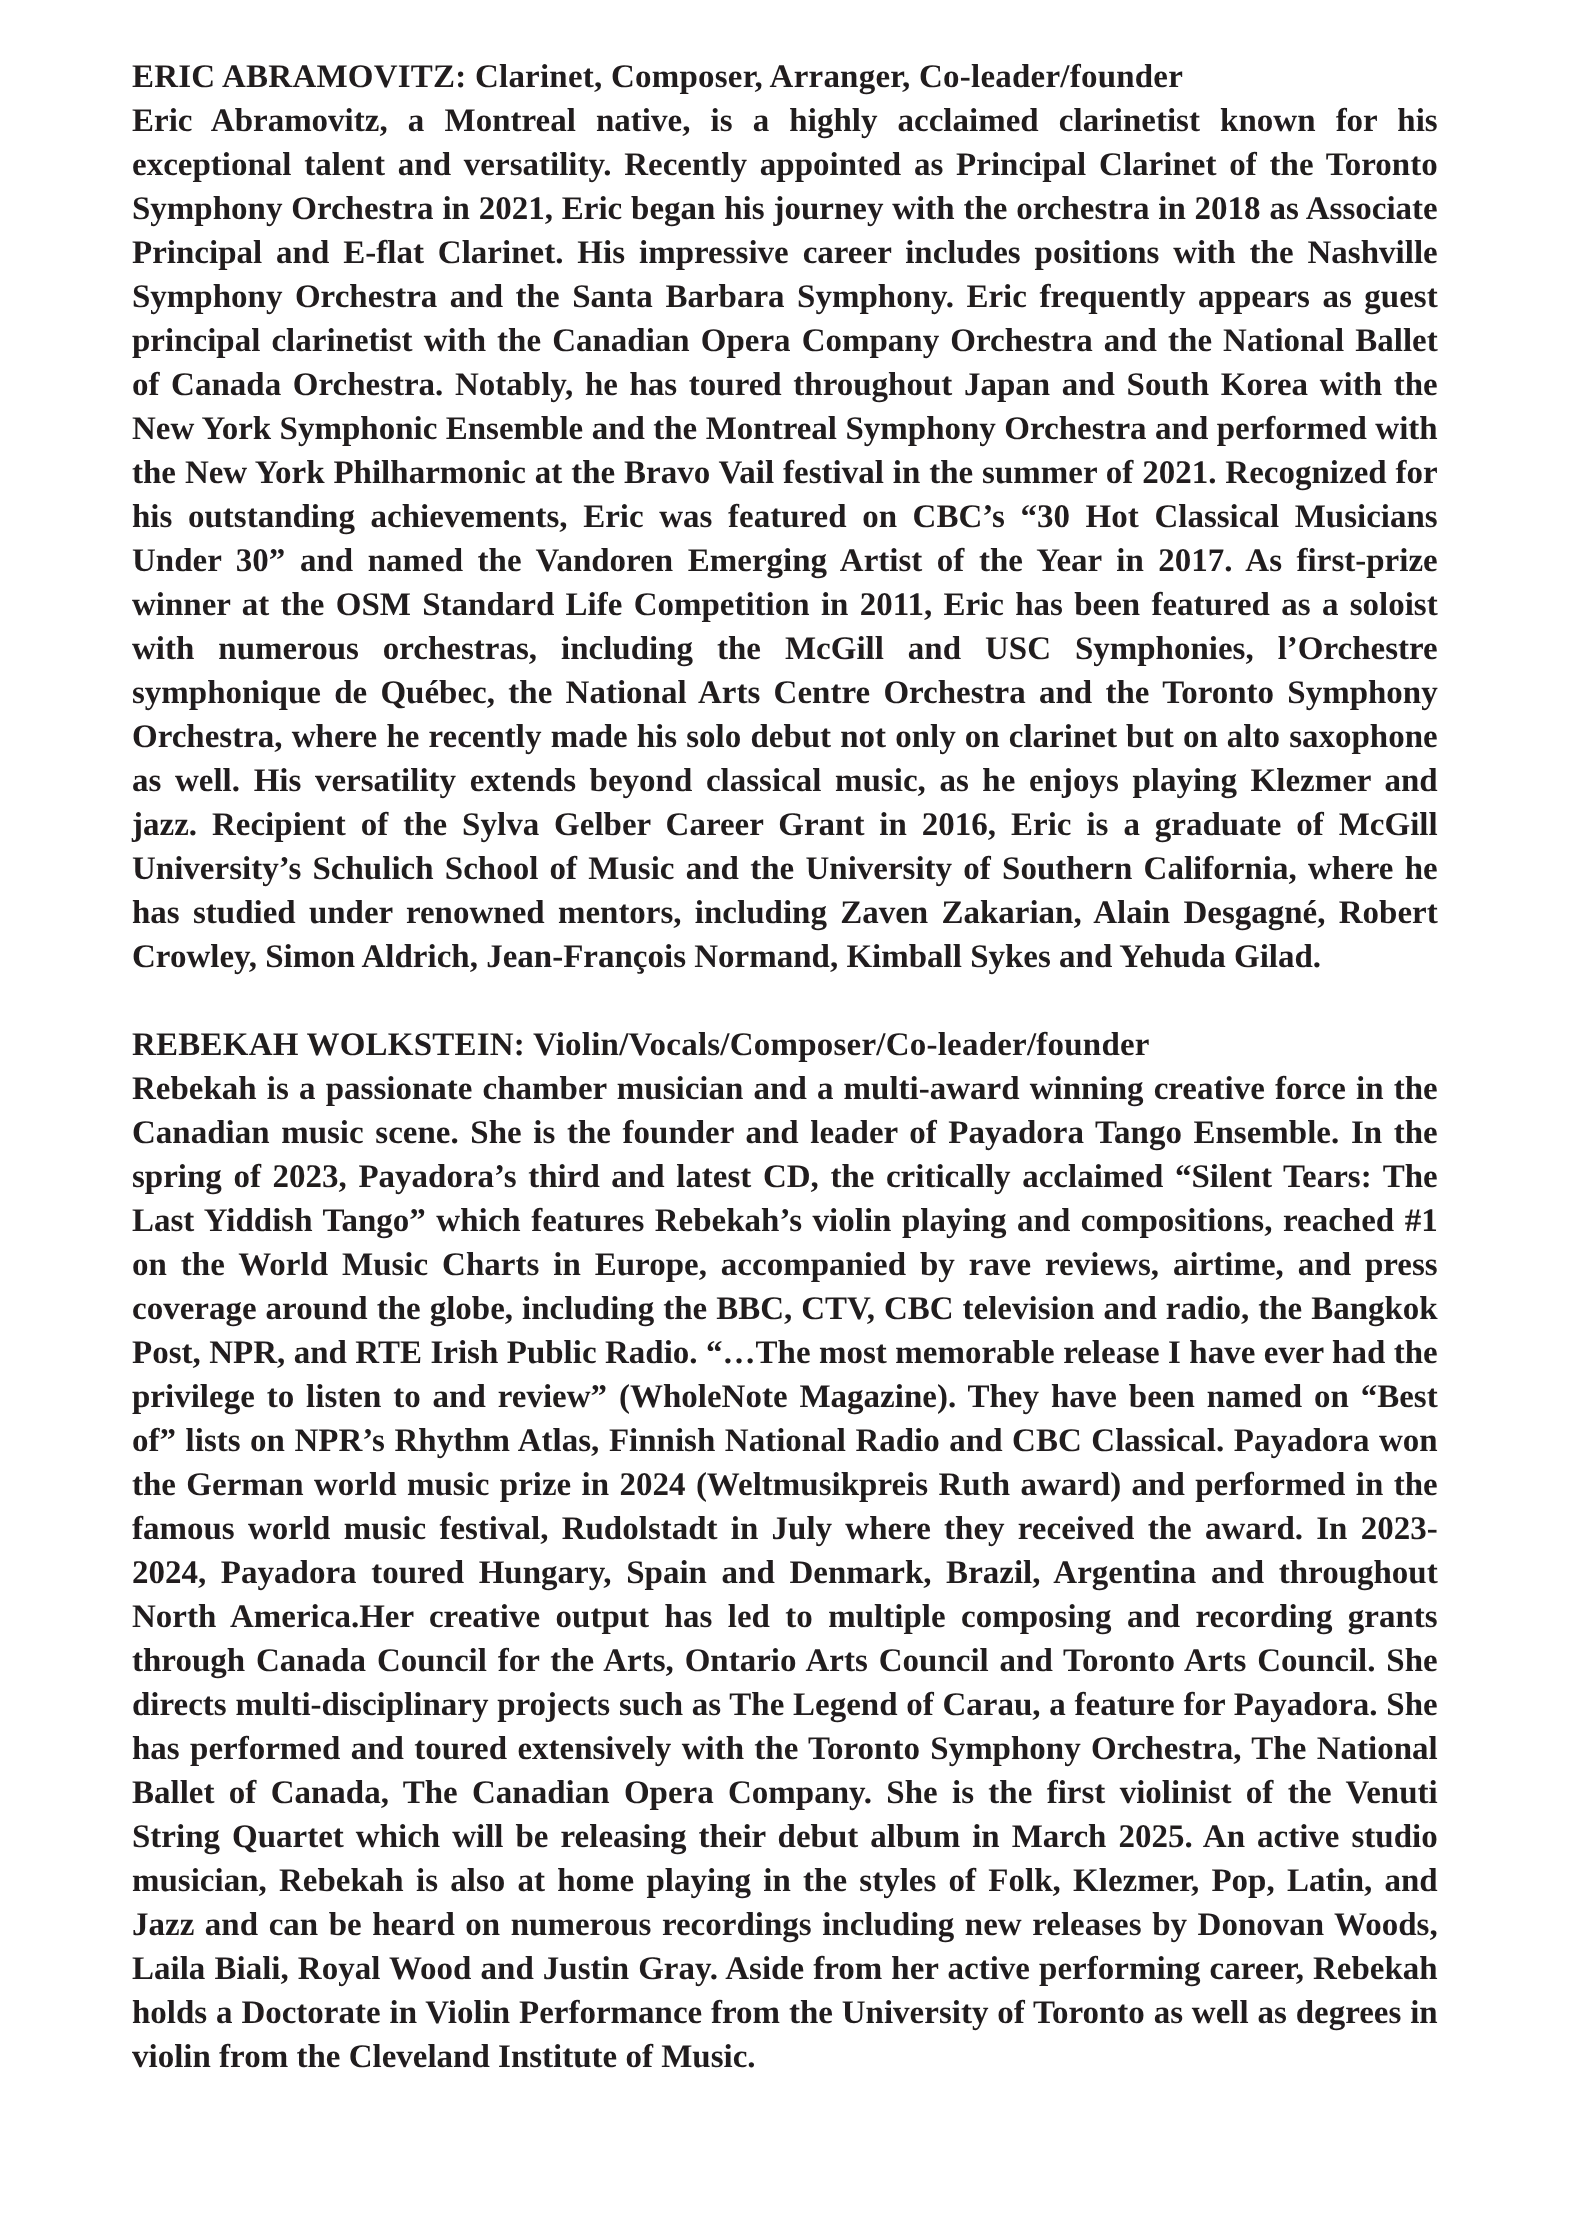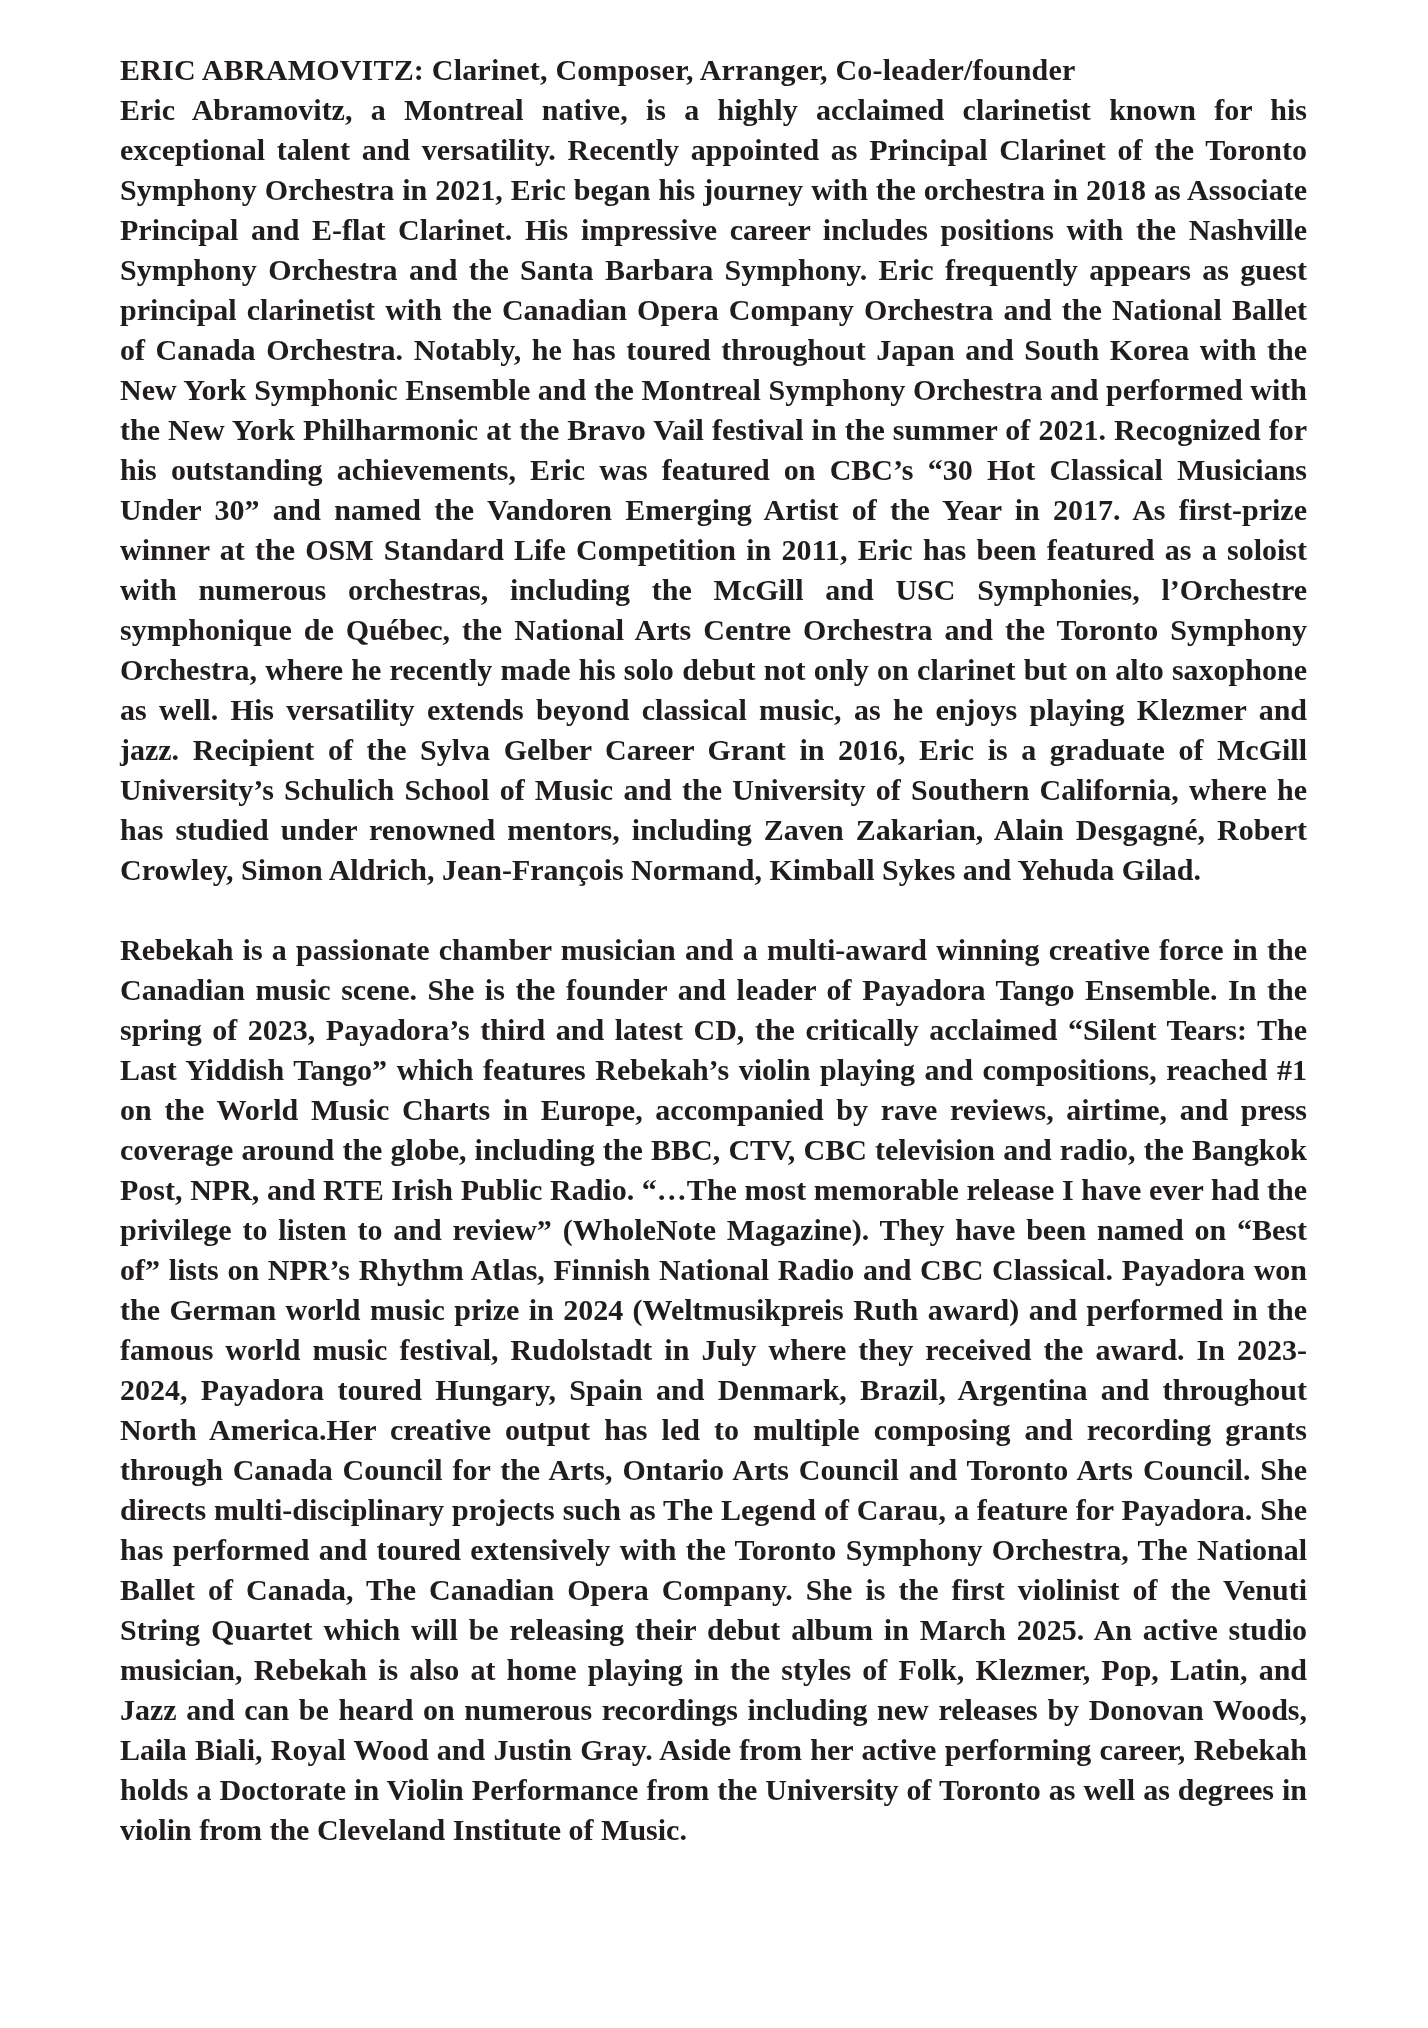--- a/index.html
+++ b/index.html
@@ -41,16 +41,17 @@
 <body>
 
 <div class="page">
 
   <section class="bio-section">
     <h2 class="bio-heading">ERIC ABRAMOVITZ: Clarinet, Composer, Arranger, Co-leader/founder</h2>
     <p class="bio-body">Eric Abramovitz, a Montreal native, is a highly acclaimed clarinetist known for his exceptional talent and versatility. Recently appointed as Principal Clarinet of the Toronto Symphony Orchestra in 2021, Eric began his journey with the orchestra in 2018 as Associate Principal and E-flat Clarinet. His impressive career includes positions with the Nashville Symphony Orchestra and the Santa Barbara Symphony. Eric frequently appears as guest principal clarinetist with the Canadian Opera Company Orchestra and the National Ballet of Canada Orchestra. Notably, he has toured throughout Japan and South Korea with the New York Symphonic Ensemble and the Montreal Symphony Orchestra and performed with the New York Philharmonic at the Bravo Vail festival in the summer of 2021. Recognized for his outstanding achievements, Eric was featured on CBC’s “30 Hot Classical Musicians Under 30” and named the Vandoren Emerging Artist of the Year in 2017. As first-prize winner at the OSM Standard Life Competition in 2011, Eric has been featured as a soloist with numerous orchestras, including the McGill and USC Symphonies, l’Orchestre symphonique de Québec, the National Arts Centre Orchestra and the Toronto Symphony Orchestra, where he recently made his solo debut not only on clarinet but on alto saxophone as well. His versatility extends beyond classical music, as he enjoys playing Klezmer and jazz. Recipient of the Sylva Gelber Career Grant in 2016, Eric is a graduate of McGill University’s Schulich School of Music and the University of Southern California, where he has studied under renowned mentors, including Zaven Zakarian, Alain Desgagné, Robert Crowley, Simon Aldrich, Jean-François Normand, Kimball Sykes and Yehuda Gilad.</p>
   </section>
 
   <section class="bio-section">
+    <h2 class="bio-heading">REBEKAH WOLKSTEIN: Violin/Vocals/Composer/Co-leader/founder</h2>
     <p class="bio-body">Rebekah is a passionate chamber musician and a multi-award winning creative force in the Canadian music scene. She is the founder and leader of Payadora Tango Ensemble. In the spring of 2023, Payadora’s third and latest CD, the critically acclaimed “Silent Tears: The Last Yiddish Tango” which features Rebekah’s violin playing and compositions, reached #1 on the World Music Charts in Europe, accompanied by rave reviews, airtime, and press coverage around the globe, including the BBC, CTV, CBC television and radio, the Bangkok Post, NPR, and RTE Irish Public Radio. “…The most memorable release I have ever had the privilege to listen to and review” (WholeNote Magazine). They have been named on “Best of” lists on NPR’s Rhythm Atlas, Finnish National Radio and CBC Classical. Payadora won the German world music prize in 2024 (Weltmusikpreis Ruth award) and performed in the famous world music festival, Rudolstadt in July where they received the award. In 2023-2024, Payadora toured Hungary, Spain and Denmark, Brazil, Argentina and throughout North America.Her creative output has led to multiple composing and recording grants through Canada Council for the Arts, Ontario Arts Council and Toronto Arts Council. She directs multi-disciplinary projects such as The Legend of Carau, a feature for Payadora. She has performed and toured extensively with the Toronto Symphony Orchestra, The National Ballet of Canada, The Canadian Opera Company. She is the first violinist of the Venuti String Quartet which will be releasing their debut album in March 2025. An active studio musician, Rebekah is also at home playing in the styles of Folk, Klezmer, Pop, Latin, and Jazz and can be heard on numerous recordings including new releases by Donovan Woods, Laila Biali, Royal Wood and Justin Gray. Aside from her active performing career, Rebekah holds a Doctorate in Violin Performance from the University of Toronto as well as degrees in violin from the Cleveland Institute of Music.</p>
   </section>
 
 </div>
 
 </body></html>

